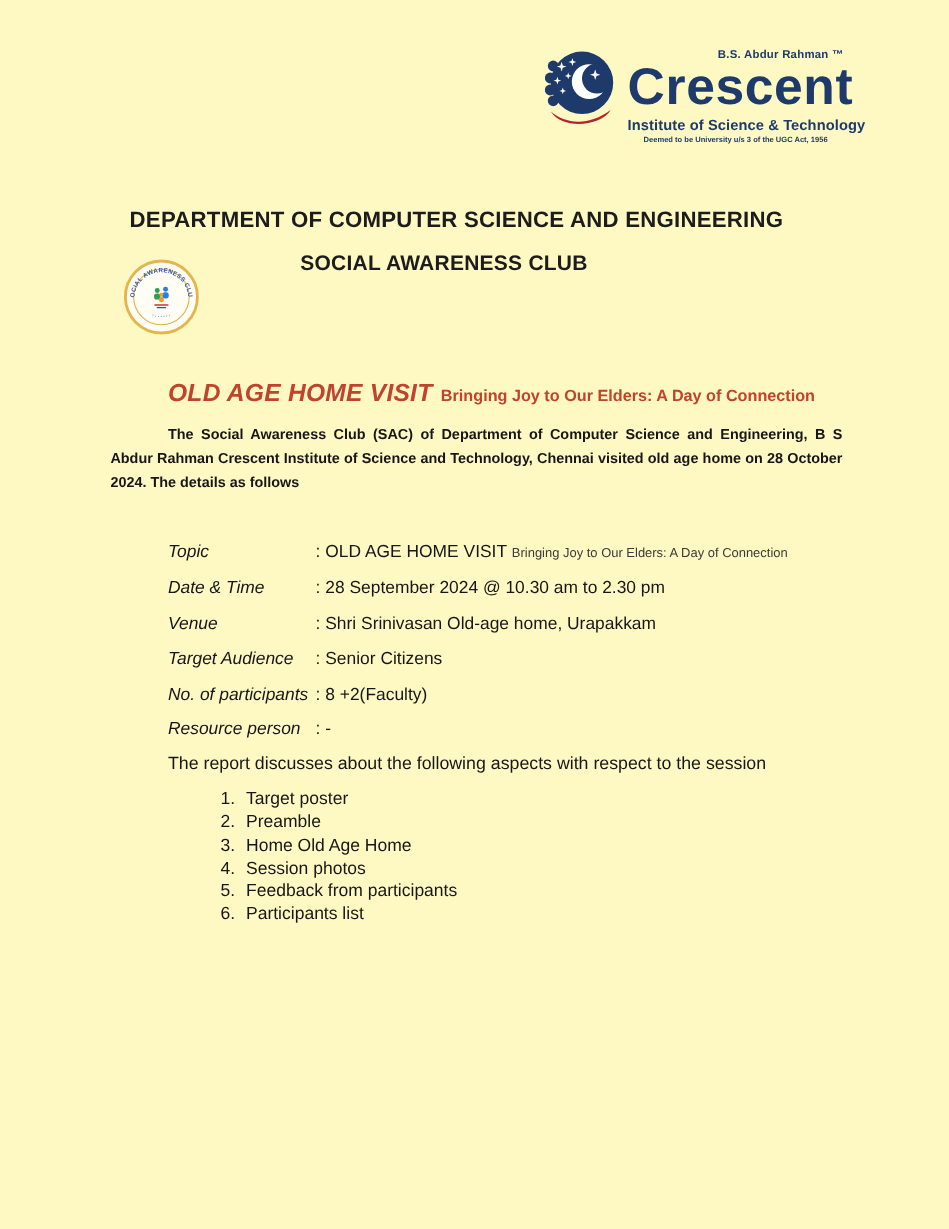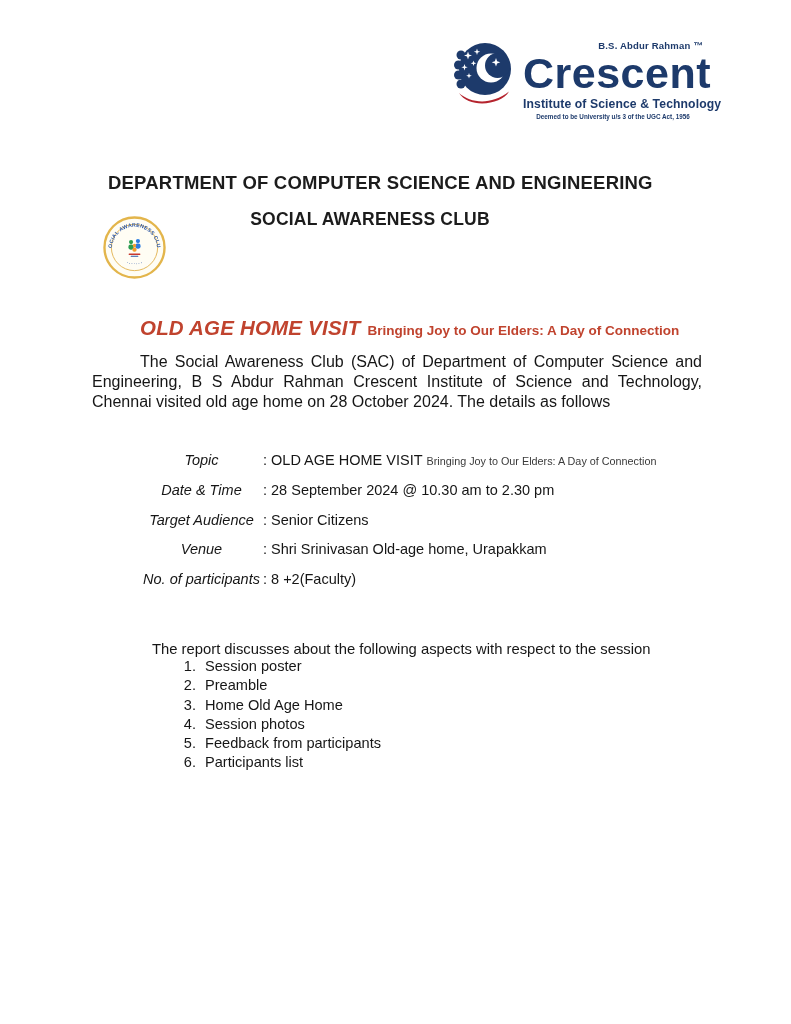--- a/index.html
+++ b/index.html
@@ -1,17 +1,17 @@
 <!DOCTYPE html>
 <html><head>
 <meta charset="utf-8">
 <style>
   html,body{margin:0;padding:0;background:#e8e8e8;}
   .page{
-    position:relative;width:791px;height:1024px;background:#ffffff;
+    position:relative;width:791px;height:1024px;background:#fef9c3;
     margin:0 auto;overflow:hidden;
     font-family:"Liberation Sans","DejaVu Sans",sans-serif;color:#161616;
   }
   
   .brand{position:absolute;left:454px;top:40px;display:flex;gap:9px;}
   .brand svg{display:block;}
   .brand-text{width:180px;}
   .brand-tm{font-size:9.5px;font-weight:bold;color:#1d3a6b;text-align:right;letter-spacing:.2px;margin-bottom:1px;}
   .brand-name{font-size:43px;font-weight:bold;color:#1d3a6b;line-height:1;letter-spacing:.5px;}
   .brand-tagline{font-size:12.2px;font-weight:bold;color:#1d3a6b;margin-top:2px;letter-spacing:.1px;white-space:nowrap;}
@@ -20,30 +20,30 @@
   .dept-heading{position:absolute;left:108px;top:172px;margin:0;font-size:18.5px;font-weight:bold;color:#1c1c1c;letter-spacing:.2px;white-space:nowrap;}
   .club-heading{position:absolute;left:92px;top:209px;width:556px;margin:0;text-align:center;font-size:17.5px;font-weight:bold;color:#1c1c1c;letter-spacing:.2px;}
   
   .club-seal{position:absolute;left:103px;top:216px;}
   
   .doc-title{position:absolute;left:140px;top:316px;white-space:nowrap;}
   .title-main{font-size:20.5px;font-weight:bold;color:#c0432e;letter-spacing:.2px;font-style:italic;}
   .title-sub{font-size:13.5px;font-weight:bold;color:#c0432e;margin-left:7px;}
   
   .intro{position:absolute;left:92px;top:352px;width:610px;margin:0;
-    font-size:16px;line-height:20px;text-align:justify;text-indent:48px;color:#161616;}
+    font-size:12px;line-height:20px;text-align:justify;text-indent:48px;color:#161616;font-weight:bold;}
   
-  .details{position:absolute;left:140px;top:451px;width:560px;text-align:center;}
+  .details{position:absolute;left:140px;top:451px;width:560px;}
   .detail-row{display:flex;align-items:baseline;line-height:18px;margin-bottom:11.4px;font-size:14.5px;}
   .detail-label{font-style:italic;min-width:123px;flex:0 0 auto;}
   .detail-value{white-space:nowrap;}
   .detail-value-small{font-size:10.8px;color:#3a3a3a;margin-left:4px;}
   .detail-value-small:empty{display:none;}
   
-  .report-line{position:absolute;left:140px;top:629px;margin:12px;font-size:14.8px;color:#161616;}
+  .report-line{position:absolute;left:140px;top:629px;margin:0;font-size:14.8px;color:#161616;}
   .report-list{position:absolute;left:92px;top:657px;margin:0;padding-left:108px;
     font-size:14.6px;line-height:19.3px;color:#161616;}
   .report-list li{padding-left:5px;}
 </style>
 </head>
 <body>
 
 <div class="page">
 
   <div class="brand">
@@ -114,36 +114,40 @@
   <div class="details">
     <div class="detail-row">
       <span class="detail-label">Topic</span>
       <span class="detail-value"><span>: OLD AGE HOME VISIT</span><span class="detail-value-small">Bringing Joy to Our Elders: A Day  of Connection</span></span>
     </div>
     <div class="detail-row">
       <span class="detail-label">Date &amp; Time</span>
       <span class="detail-value">: 28 September 2024 @ 10.30 am to 2.30 pm</span>
     </div>
     <div class="detail-row">
+      <span class="detail-label">Venue</span>
+      <span class="detail-value">: Shri Srinivasan Old-age home, Urapakkam</span>
+    </div>
+    <div class="detail-row">
       <span class="detail-label">Target Audience</span>
       <span class="detail-value">: Senior Citizens</span>
-    </div>
-    <div class="detail-row">
-      <span class="detail-label">Venue</span>
-      <span class="detail-value">: Shri Srinivasan Old-age home, Urapakkam</span>
     </div>
     <div class="detail-row">
       <span class="detail-label">No. of participants</span>
       <span class="detail-value">: 8 +2(Faculty)</span>
     </div>
+    <div class="detail-row">
+      <span class="detail-label">Resource person</span>
+      <span class="detail-value">: -</span>
+    </div>
   </div>
 
   <p class="report-line">The report discusses about the following aspects with respect to the session</p>
   <ol class="report-list">
-    <li>Session poster</li>
+    <li>Target poster</li>
     <li>Preamble</li>
     <li>Home Old Age Home</li>
     <li>Session photos</li>
     <li>Feedback from participants</li>
     <li>Participants list</li>
   </ol>
 
 </div>
 
 </body></html>

